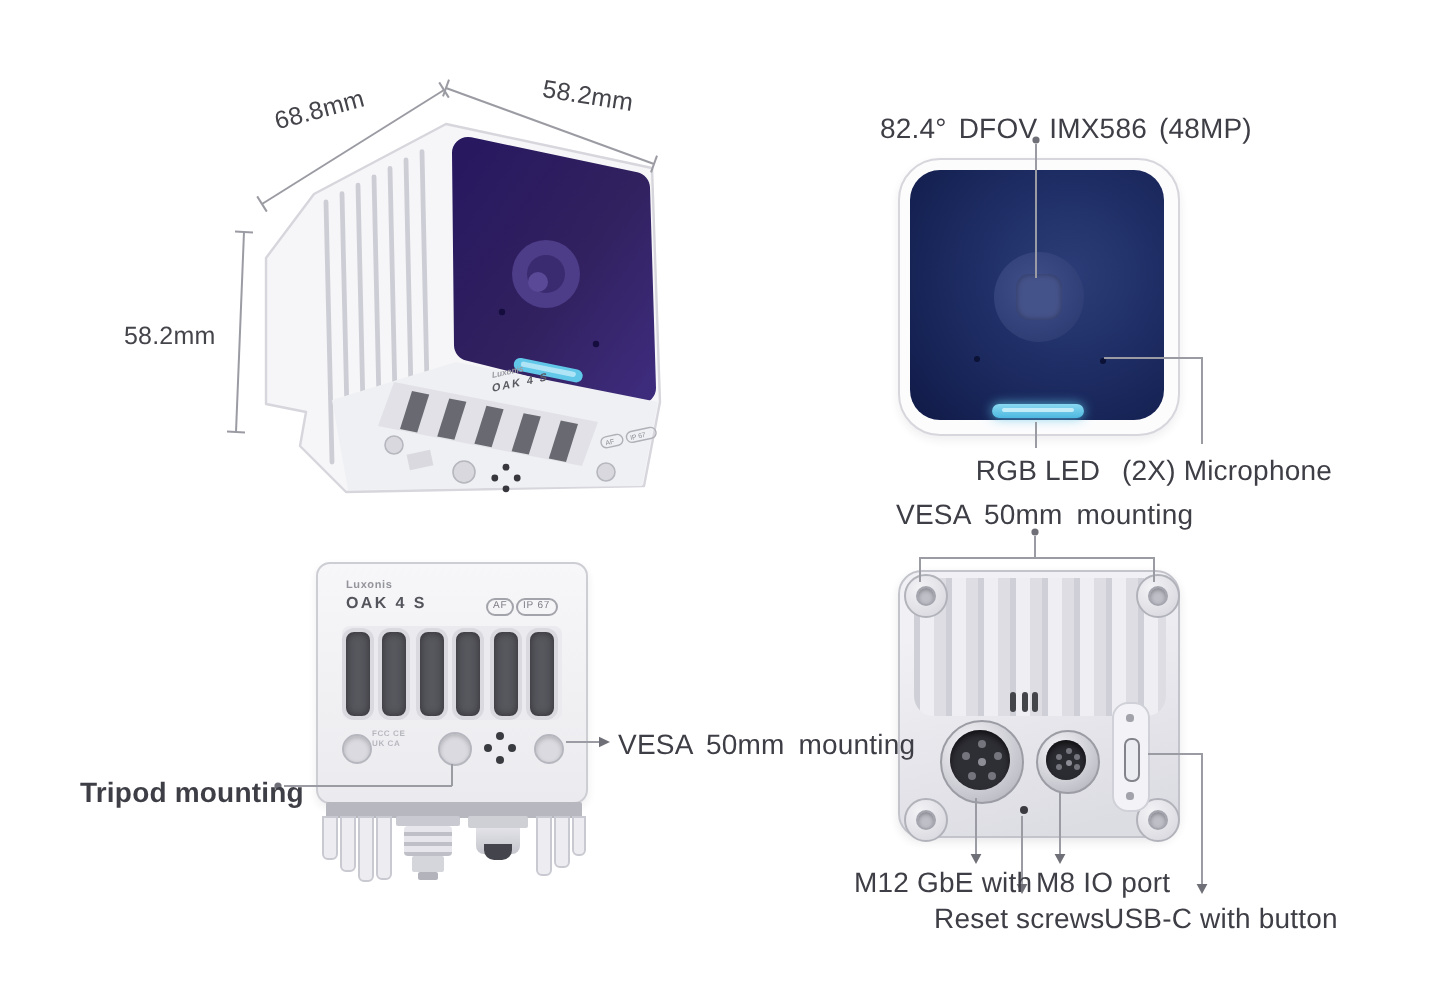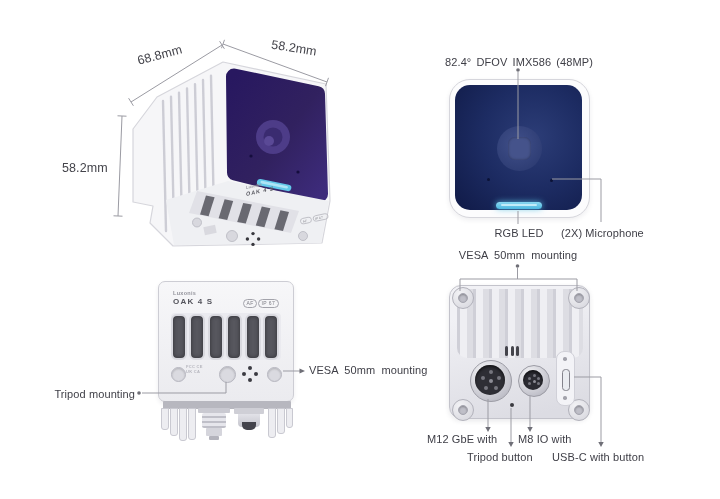--- a/index.html
+++ b/index.html
@@ -3,21 +3,21 @@
 <meta charset="utf-8">
 <style>
   html,body{margin:0;padding:0;background:#fff;}
   .stage{position:relative;width:720px;height:499px;background:#ffffff;overflow:hidden;
          font-family:"Liberation Sans",sans-serif;}
   .abs{position:absolute;}
   svg.layer{position:absolute;left:0;top:0;width:720px;height:499px;pointer-events:none;}
   #art{z-index:1;}
   #leaders{z-index:5;}
   .view{position:absolute;z-index:2;}
-  .lbl{position:absolute;z-index:6;font-size:11px;line-height:1.2;color:#3e3e46;
+  .lbl{position:absolute;z-index:6;font-size:14px;line-height:1.2;color:#3e3e46;
        white-space:nowrap;letter-spacing:.1px;}
   .dim{font-size:12.5px;color:#44444b;}
   .ctr{text-align:center;}
   .rgt{text-align:right;}
 
   
   .front-frame{left:449px;top:79px;width:139px;height:137px;border-radius:21px;
     background:#fcfcfd;border:1px solid #d6d6dc;box-shadow:0 2px 5px rgba(40,40,60,.08);}
   .front-face{position:absolute;left:5px;top:5px;width:127px;height:125px;border-radius:15px;
     background:radial-gradient(circle at 62% 42%, #2c3d77 0%, #1d2c63 48%, #101a47 100%);}
@@ -307,22 +307,22 @@
   </svg>
 
   <div class="lbl dim" style="left:137px;top:48px;transform:rotate(-15deg);">68.8mm</div>
   <div class="lbl dim" style="left:271px;top:41px;transform:rotate(9deg);">58.2mm</div>
   <div class="lbl dim" style="left:62px;top:161px;">58.2mm</div>
 
   <div class="lbl ctr" style="left:440px;top:56px;width:158px;word-spacing:2px;">82.4° DFOV IMX586 (48MP)</div>
   <div class="lbl ctr" style="left:479px;top:227px;width:80px;">RGB LED</div>
   <div class="lbl" style="left:561px;top:227px;">(2X) Microphone</div>
 
-  <div class="lbl rgt" style="left:40px;top:388px;width:95px;">Tripod mounting</div>
+  <div class="lbl rgt" style="left:40px;top:388px;width:95px;font-weight:bold;">Tripod mounting</div>
   <div class="lbl" style="left:309px;top:364px;word-spacing:3px;">VESA 50mm mounting</div>
 
   <div class="lbl ctr" style="left:448px;top:249px;width:140px;word-spacing:3px;">VESA 50mm mounting</div>
   <div class="lbl" style="left:427px;top:433px;">M12 GbE with</div>
-  <div class="lbl" style="left:518px;top:433px;">M8 IO with</div>
-  <div class="lbl" style="left:467px;top:451px;">Tripod button</div>
+  <div class="lbl" style="left:518px;top:433px;">M8 IO port</div>
+  <div class="lbl" style="left:467px;top:451px;">Reset screws</div>
   <div class="lbl" style="left:552px;top:451px;">USB-C with button</div>
 
 </div>
 
 </body></html>

